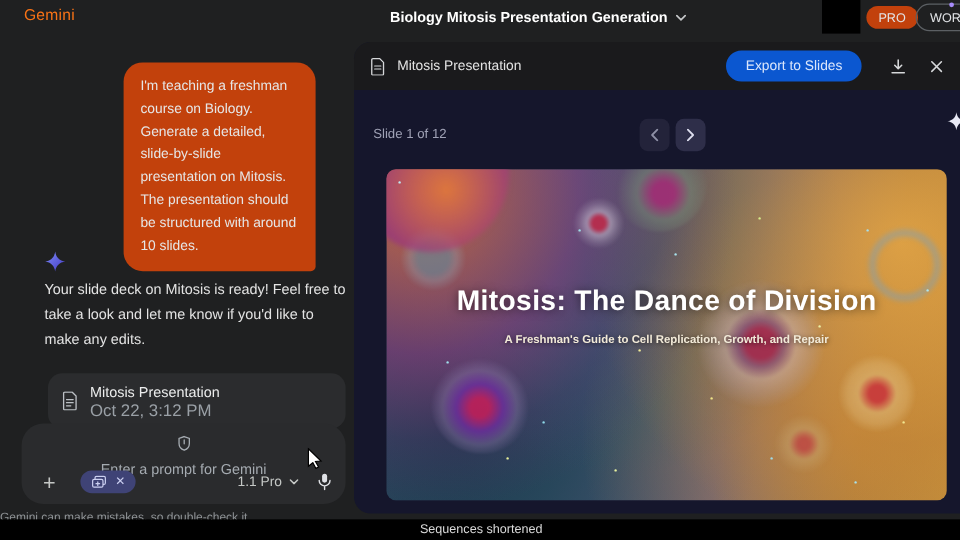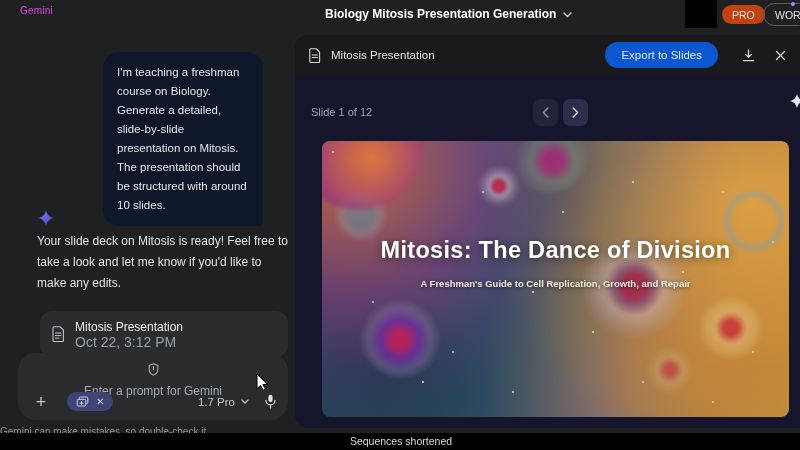--- a/index.html
+++ b/index.html
@@ -4,30 +4,30 @@
 <style>
   * { margin:0; padding:0; box-sizing:border-box; }
   html,body { width:800px; height:450px; overflow:hidden; background:#000; font-family:"Liberation Sans", sans-serif; }
   .stage { position:relative; width:800px; height:450px; background:#000; }
 
   
   .app-bg { position:absolute; left:0; top:0; width:800px; height:433px; background:#1f2021; }
 
   
   .topbar { position:absolute; left:0; top:0; width:800px; height:30px; background:#1f2021; display:flex; align-items:center; }
-  .brand { position:absolute; left:20px; top:5px; font-size:10px; color:#d946ef; letter-spacing:.2px; }
+  .brand { position:absolute; left:20px; top:5px; font-size:13px; color:#f97316; letter-spacing:.2px; }
   .conv { position:absolute; left:325px; top:7px; display:flex; align-items:center; gap:7px; color:#ffffff; font-size:12px; cursor:default;font-weight:bold; }
   .conv svg { margin-top:1px; }
   .black-box { position:absolute; left:685px; top:0; width:32px; height:28px; background:#000; }
   .pro-pill { position:absolute; left:722px; top:5px; height:19px; padding:0 10px; background:#c2410c; border-radius:10px; color:#e2e4e7; font-size:10.5px; display:flex; align-items:center; }
   .work-pill { position:absolute; left:763px; top:3px; width:48px; height:23px; border:1px solid #5c6064; border-radius:12px; color:#e2e4e7; font-size:10.5px; display:flex; align-items:center; padding-left:11px; }
   .work-dot { position:absolute; left:791px; top:2px; width:4px; height:4px; border-radius:50%; background:#a78bfa; }
 
   
-  .user-bubble { position:absolute; left:103px; top:52px; width:160px; background:#0f172a; border-radius:16px 16px 4px 16px; padding:11px 14px; color:#e6e6e6; font-size:11.5px; line-height:19px; }
+  .user-bubble { position:absolute; left:103px; top:52px; width:160px; background:#c2410c; border-radius:16px 16px 4px 16px; padding:11px 14px; color:#e6e6e6; font-size:11.5px; line-height:19px; }
   .gem-spark { position:absolute; left:36px; top:208px; width:20px; height:20px; }
   .ai-text { position:absolute; left:37px; top:231px; width:252px; color:#e3e3e3; font-size:12px; line-height:21px; }
   .attach-card { position:absolute; left:40px; top:311px; width:248px; height:46px; background:#2b2c2e; border-radius:12px; display:flex; align-items:center; padding:0 12px; gap:10px; }
   .attach-title { color:#eceded; font-size:12px; font-weight:500; line-height:15px; }
   .attach-time { color:#9aa0a6; font-size:14px; line-height:14px; }
 
   
   .composer { position:absolute; left:18px; top:353px; width:270px; height:67px; background:#2a2b2d; border-radius:18px; padding:10px 14px 8px 14px; }
   .composer-row1 { display:flex; align-items:center; gap:8px; color:#a5abb1; font-size:12px;flex-direction:column; }
   .composer-row2 { position:absolute; left:14px; right:12px; bottom:9px; display:flex; align-items:center; }
@@ -129,21 +129,21 @@
       <div class="plus-btn">+</div>
       <div class="chip">
         <svg width="13" height="12" viewBox="0 0 13 12">
             <rect x="3.2" y="1" width="8.6" height="6.6" rx="1.2" fill="none" stroke="#cdd1f2" stroke-width="1"></rect>
             <rect x="1.2" y="3.4" width="8.6" height="6.6" rx="1.2" fill="#3f4376" stroke="#cdd1f2" stroke-width="1"></rect>
             <path d="M5.5 5.6v3M4 7.1h3" stroke="#cdd1f2" stroke-width="1" stroke-linecap="round"></path>
           </svg>
         <span class="x">✕</span>
       </div>
       <div class="model-sel">
-        <span>1.7 Pro</span>
+        <span>1.1 Pro</span>
         <svg width="8" height="5" viewBox="0 0 8 5">
             <path d="M1 1l3 3 3-3" stroke="#c4c7c5" stroke-width="1.3" fill="none" stroke-linecap="round"></path>
           </svg>
       </div>
       <div class="mic">
         <svg width="11" height="15" viewBox="0 0 11 15">
             <rect x="3.4" y="0.8" width="4.2" height="7.4" rx="2.1" fill="#dfe1e5"></rect>
             <path d="M1 6.4a4.5 4.5 0 0 0 9 0M5.5 11v3" stroke="#dfe1e5" stroke-width="1.2" fill="none" stroke-linecap="round"></path>
           </svg>
       </div>

